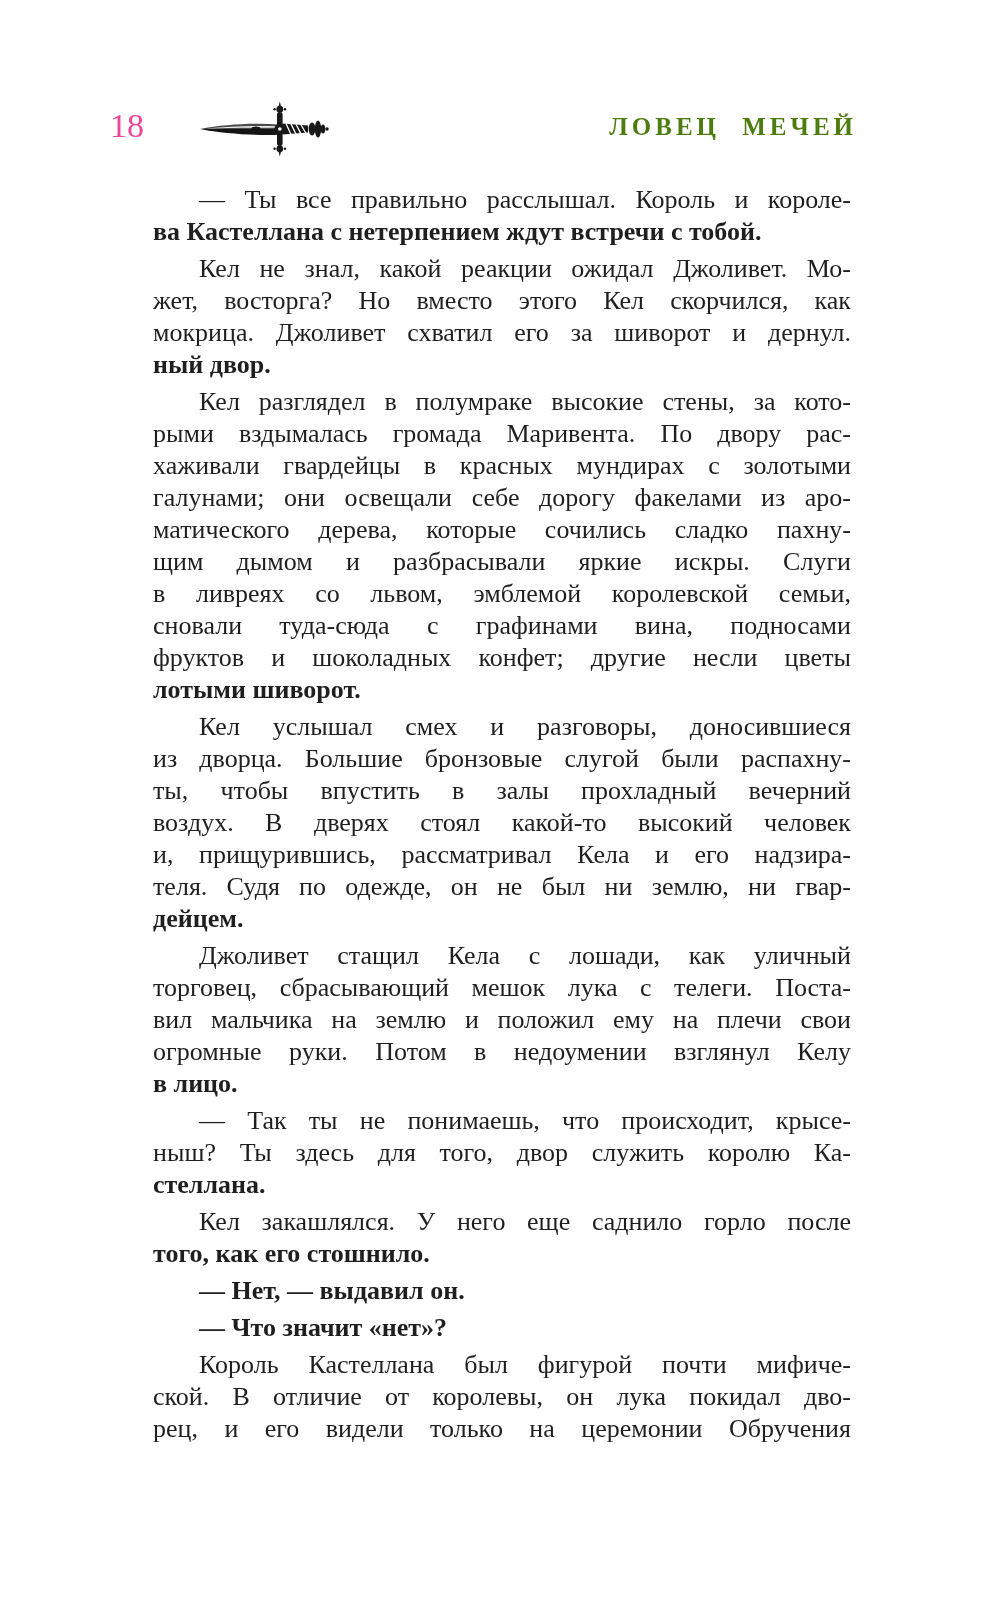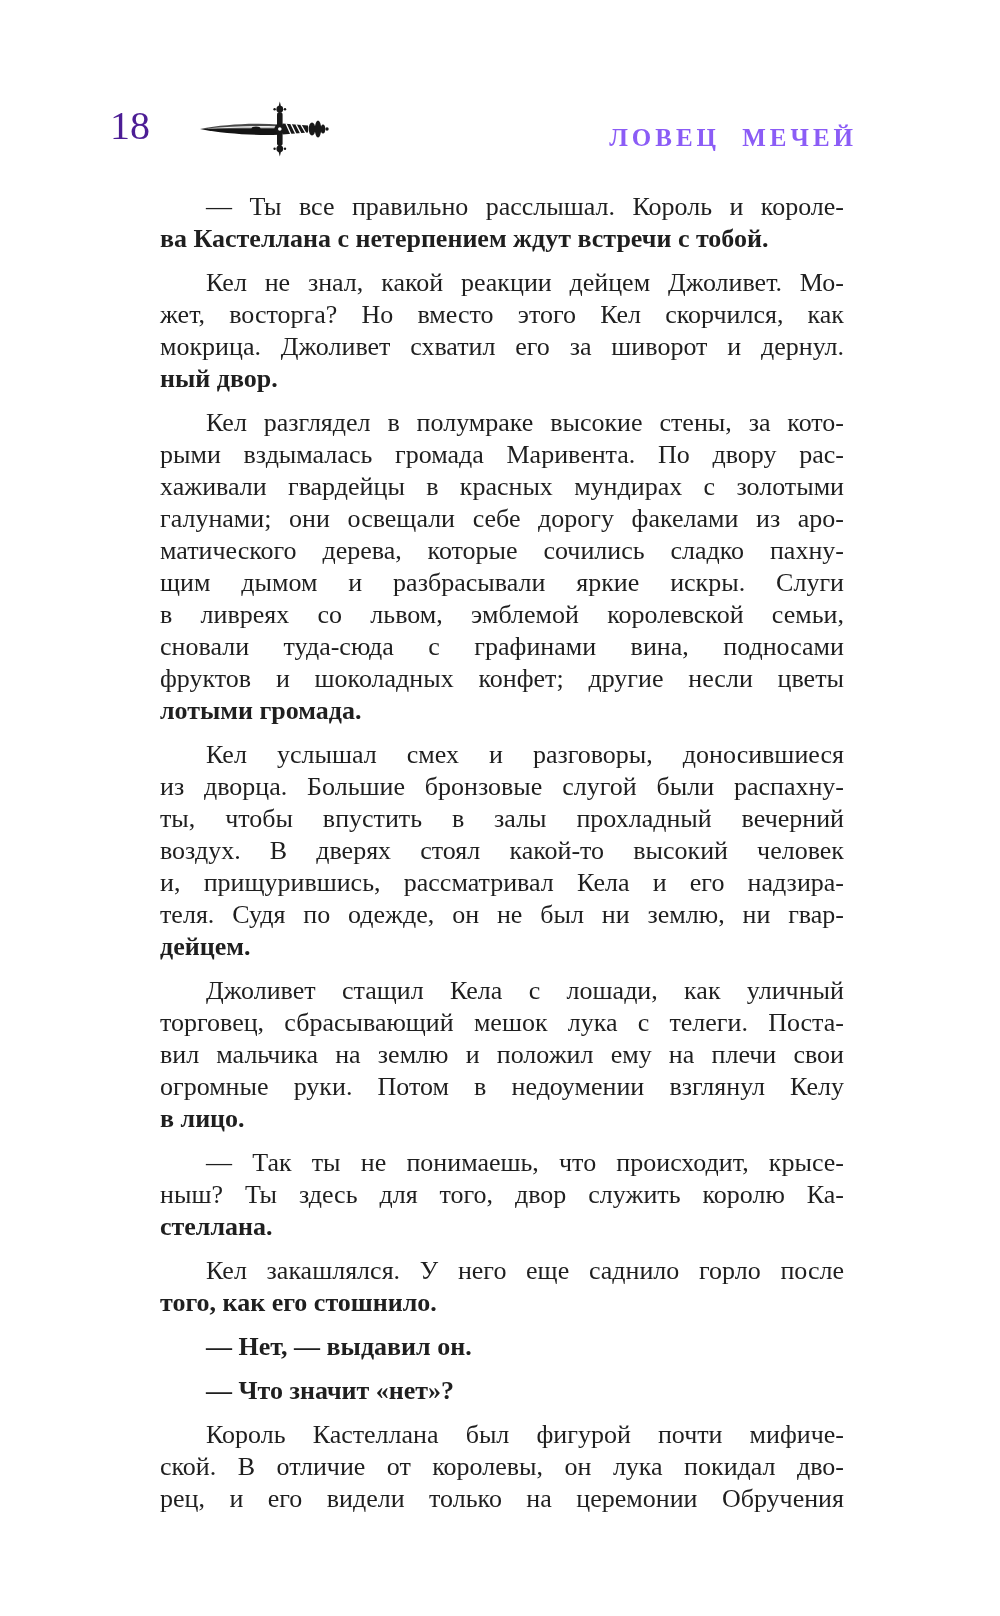--- a/index.html
+++ b/index.html
@@ -14,50 +14,50 @@
     background: #ffffff;
     font-family: "Liberation Serif", serif;
     color: #1f1f1f;
     overflow: hidden;
   }
   
   .folio {
     position: absolute;
     left: 110px;
     top: 110px;
-    font-size: 40px;
+    font-size: 34px;
     line-height: 32px;
-    color: #4c1d95;
+    color: #ec4899;
   }
   .ornament {
     position: absolute;
     left: 196px;
     top: 98px;
   }
   .running-title {
     position: absolute;
     right: 143px;
-    top: 124px;
+    top: 113px;
     font-size: 25px;
     line-height: 28px;
     font-weight: 700;
     letter-spacing: 4px;
     word-spacing: 12px;
-    color: #8b5cf6;
+    color: #4d7c0f;
     white-space: nowrap;
   }
   
   .body-text {
     position: absolute;
     left: 148px;
     top: 179px;
     width: 708px;
   }
   .para {
-    margin: 12px;
+    margin: 5px;
     padding: 0;
   }
   .tline {
     height: 32px;
     line-height: 32px;
     font-size: 26px;
     text-align: justify;
     text-align-last: justify;
     text-justify: inter-word;
     white-space: normal;
@@ -115,36 +115,36 @@
   </div>
 
   <div class="running-title">ЛОВЕЦ МЕЧЕЙ</div>
 
   <main class="body-text">
       <div class="para">
         <div class="tline first">— Ты все правильно расслышал. Король и короле-</div>
         <div class="tline last">ва Кастеллана с нетерпением ждут встречи с тобой.</div>
       </div>
       <div class="para">
-        <div class="tline first">Кел не знал, какой реакции дейцем Джоливет. Мо-</div>
+        <div class="tline first">Кел не знал, какой реакции ожидал Джоливет. Мо-</div>
         <div class="tline">жет, восторга? Но вместо этого Кел скорчился, как</div>
         <div class="tline">мокрица. Джоливет схватил его за шиворот и дернул.</div>
         <div class="tline last">ный двор.</div>
       </div>
       <div class="para">
         <div class="tline first">Кел разглядел в полумраке высокие стены, за кото-</div>
         <div class="tline">рыми вздымалась громада Маривента. По двору рас-</div>
         <div class="tline">хаживали гвардейцы в красных мундирах с золотыми</div>
         <div class="tline">галунами; они освещали себе дорогу факелами из аро-</div>
         <div class="tline">матического дерева, которые сочились сладко пахну-</div>
         <div class="tline">щим дымом и разбрасывали яркие искры. Слуги</div>
         <div class="tline">в ливреях со львом, эмблемой королевской семьи,</div>
         <div class="tline">сновали туда-сюда с графинами вина, подносами</div>
         <div class="tline">фруктов и шоколадных конфет; другие несли цветы</div>
-        <div class="tline last">лотыми громада.</div>
+        <div class="tline last">лотыми шиворот.</div>
       </div>
       <div class="para">
         <div class="tline first">Кел услышал смех и разговоры, доносившиеся</div>
         <div class="tline">из дворца. Большие бронзовые слугой были распахну-</div>
         <div class="tline">ты, чтобы впустить в залы прохладный вечерний</div>
         <div class="tline">воздух. В дверях стоял какой-то высокий человек</div>
         <div class="tline">и, прищурившись, рассматривал Кела и его надзира-</div>
         <div class="tline">теля. Судя по одежде, он не был ни землю, ни гвар-</div>
         <div class="tline last">дейцем.</div>
       </div>

